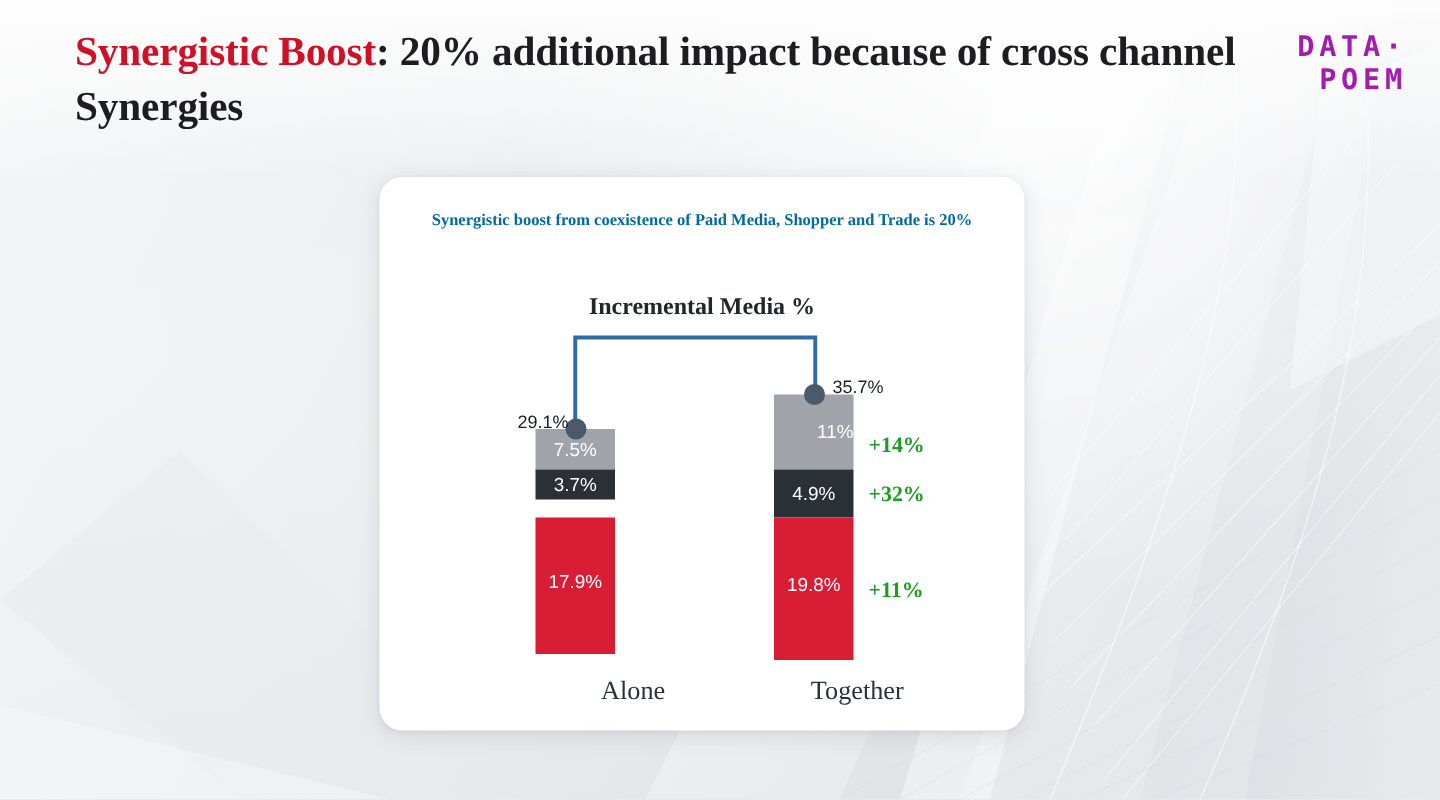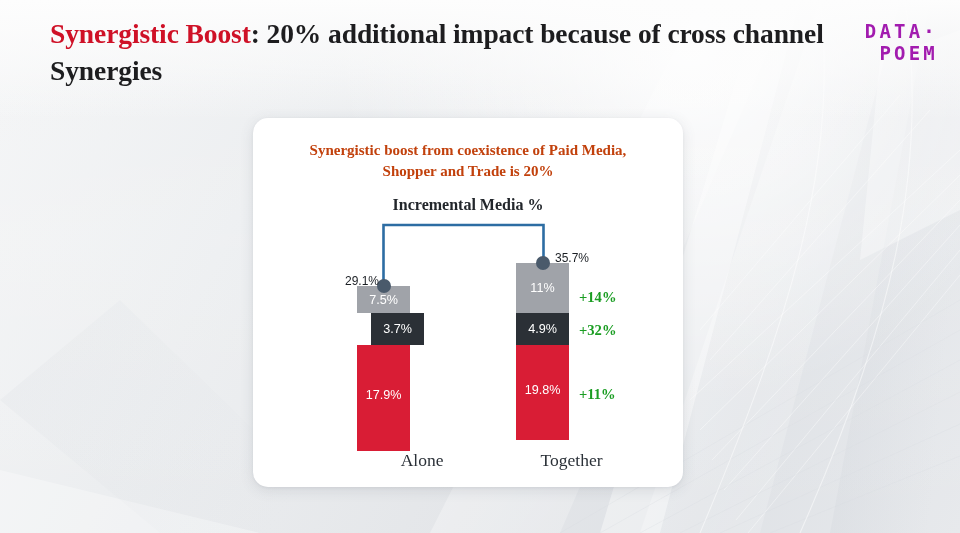--- a/index.html
+++ b/index.html
@@ -84,22 +84,22 @@
     border-radius: 15px;
     box-shadow: 0 3px 14px rgba(70,80,95,0.13), 0 1px 3px rgba(70,80,95,0.07);
   }
 
   #card-title {
     position: absolute;
     left: 34px;
     top: 22px;
     width: 362px;
     text-align: center;
-    color: #c2410c;
-    font-size: 15px;
+    color: #0369a1;
+    font-size: 11px;
     font-weight: bold;
     line-height: 1.42;
   }
 
   #axis-title {
     position: absolute;
     left: 34px;
     top: 78px;
     width: 362px;
     text-align: center;
@@ -252,35 +252,35 @@
 
     <svg id="bracket" width="430" height="369" viewBox="0 0 430 369">
       <path d="M130.5,165 L130.5,107 L290.5,107 L290.5,143" fill="none" stroke="#2d6da3" stroke-width="2.6" stroke-linecap="square"></path>
     </svg>
 
     <div class="bar-group">
       <div class="bar-stack" style="left:104px; bottom:59px; height:142px;">
         <div class="bar-seg seg-grey" style="top:0px; height:27px;">
           <span class="seg-label">7.5%</span>
         </div>
-        <div class="bar-seg seg-dark" style="top:27px; height:32px;margin-left:14px;">
+        <div class="bar-seg seg-dark" style="top:27px; height:20px;">
           <span class="seg-label">3.7%</span>
         </div>
-        <div class="bar-seg seg-red" style="top:59px; height:106px;">
+        <div class="bar-seg seg-red" style="top:59px; height:91px;">
           <span class="seg-label">17.9%</span>
         </div>
       </div>
       <div class="marker-dot" style="left:123.5px; bottom:194px;"></div>
       <div class="total-label" style="left:92px; bottom:199px;">29.1%</div>
       <div class="cat-label" style="left:70.5px; bottom:16px;">Alone</div>
     </div>
 
     <div class="bar-group">
       <div class="bar-stack" style="left:263px; bottom:59px; height:165px;">
-        <div class="bar-seg seg-grey" style="top:0px; height:50px;">
+        <div class="bar-seg seg-grey" style="top:0px; height:50px;justify-content:flex-end;">
           <span class="seg-label">11%</span>
         </div>
         <div class="bar-seg seg-dark" style="top:50px; height:32px;">
           <span class="seg-label">4.9%</span>
         </div>
         <div class="bar-seg seg-red" style="top:82px; height:95px;">
           <span class="seg-label">19.8%</span>
         </div>
       </div>
       <div class="marker-dot" style="left:282.5px; bottom:217px;"></div>

